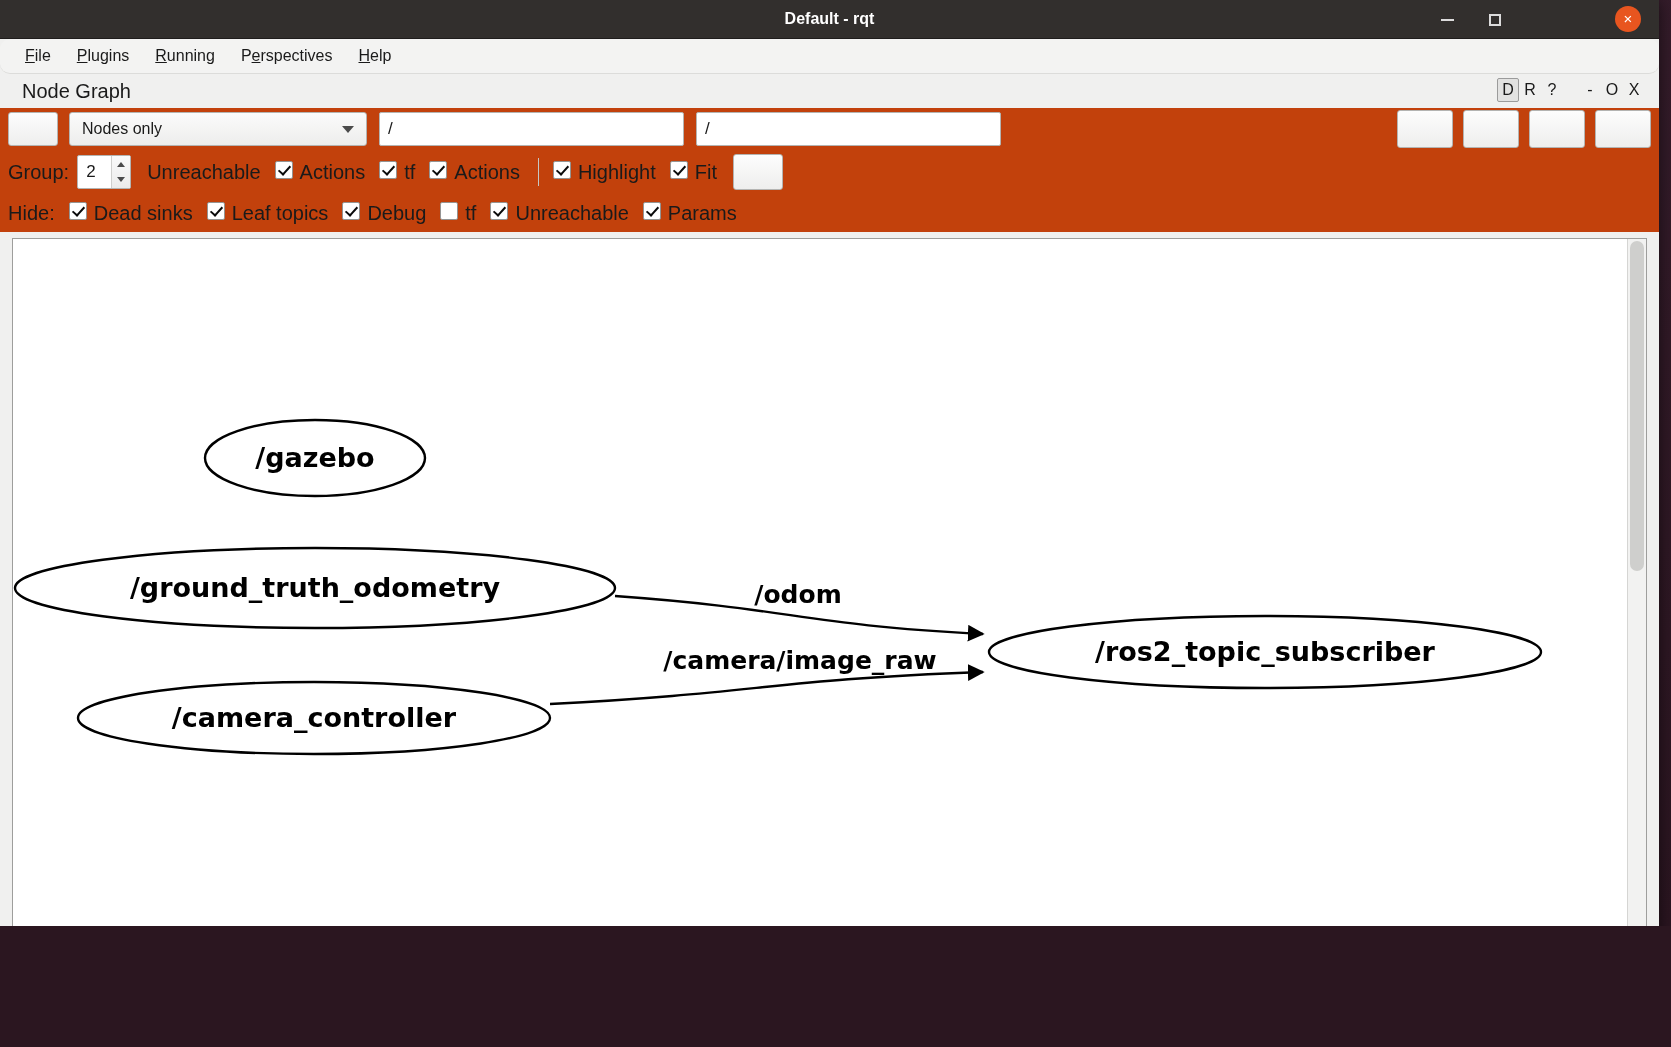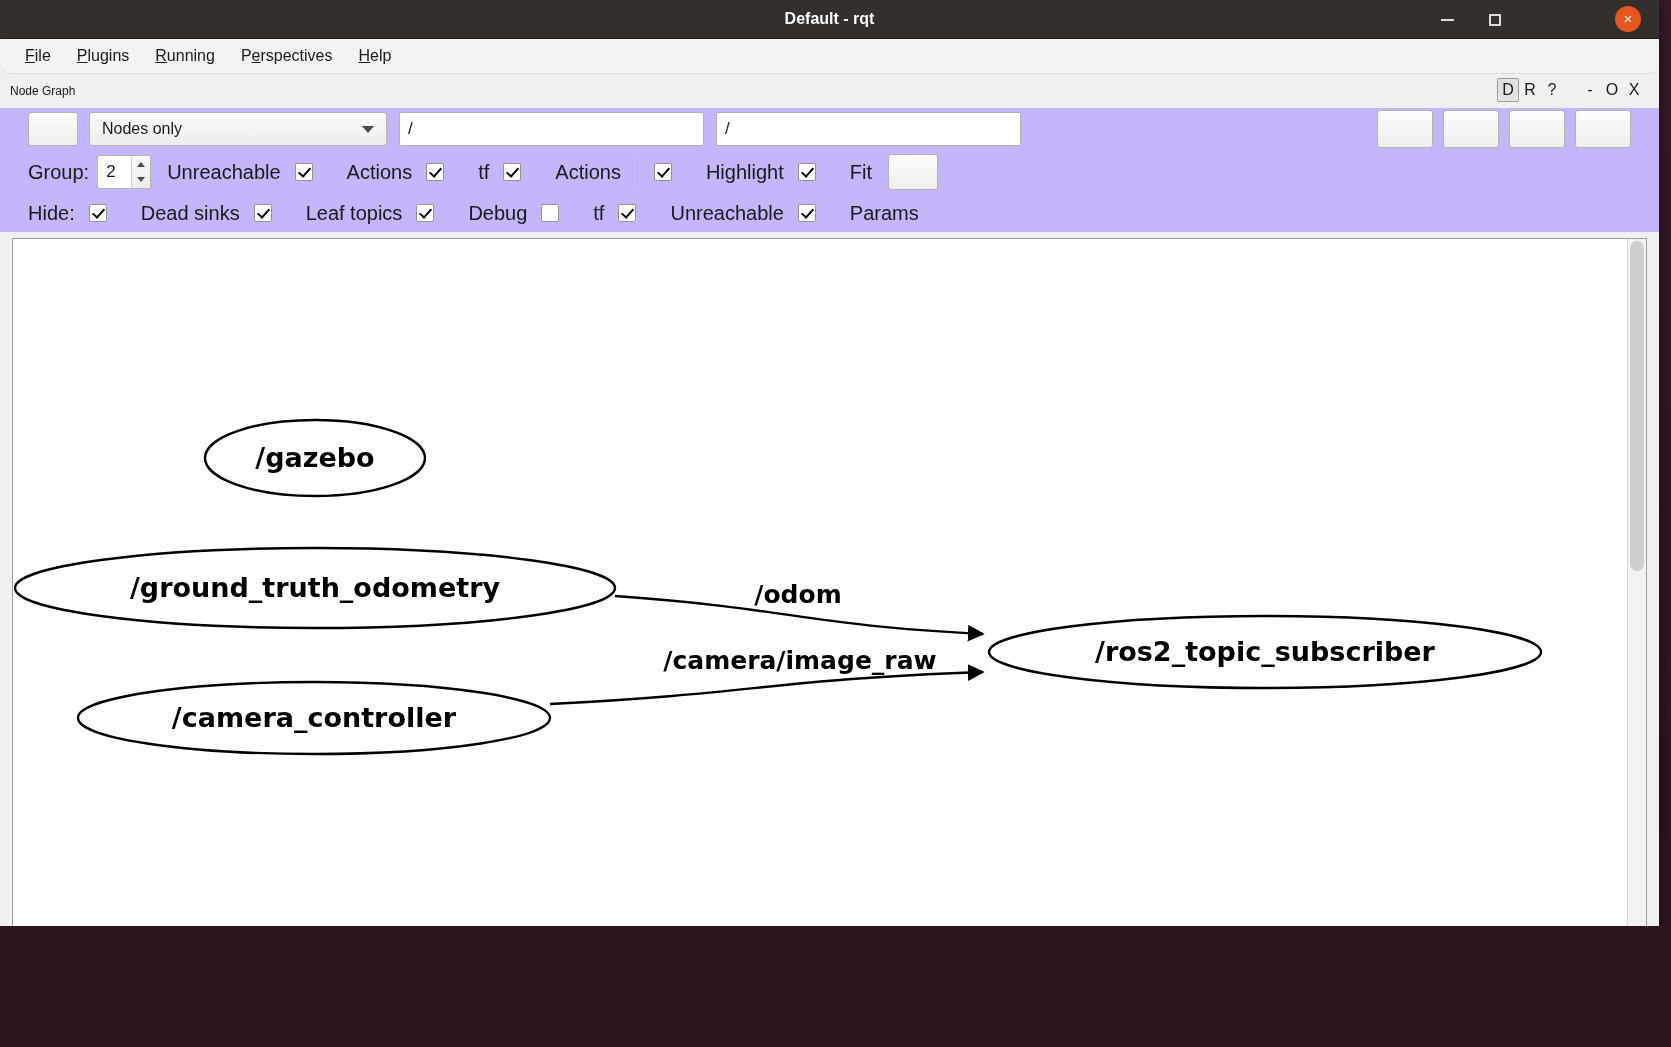--- a/index.html
+++ b/index.html
@@ -99,23 +99,23 @@
 
   
   #plugin-header {
     flex: 0 0 34px;
     position: relative;
     background: #f0f0ef;
     display: flex;
     align-items: center;
   }
   #plugin-title {
-    font-size: 12px;
+    font-size: 20px;
     color: #1a1a1a;
-    padding-left: 10px;
+    padding-left: 22px;
     text-align: center;
   }
   #dock-buttons {
     position: absolute;
     right: 14px;
     top: 4px;
     display: flex;
     align-items: center;
     gap: 0px;
     font-size: 16px;
@@ -131,22 +131,22 @@
     border: 1px solid #9b9b9b;
     background: #e2e2e1;
     border-radius: 2px;
     width: 20px;
   }
   .dockbtn.spacer { width: 16px; }
 
   
   #toolbar {
     flex: 0 0 auto;
-    padding: 0 28px;
-    background: #c4b5fd;
+    padding: 0 8px;
+    background: #c2410c;
   }
   .trow {
     display: flex;
     align-items: center;
     height: 42px;
   }
   .trow.row2 { height: 44px; }
   .trow.row3 { height: 38px; }
 
   .qbutton {
@@ -245,24 +245,22 @@
     content: "";
     position: absolute; left: 50%; top: 50%;
     margin: -3px 0 0 -4px;
     border-left: 4px solid transparent;
     border-right: 4px solid transparent;
     border-top: 5px solid #4b4b4b;
   }
 
   .chkwrap {
     display: flex;
-    align-items: center;
     margin-left: 14px;
     cursor: default;
-    gap: 27px;
   }
   .chkbox {
     width: 18px; height: 18px;
     border: 1px solid #949493;
     background: #ffffff;
     border-radius: 2px;
     box-sizing: border-box;
     position: relative;
     margin-right: 7px;
     flex: 0 0 18px;

